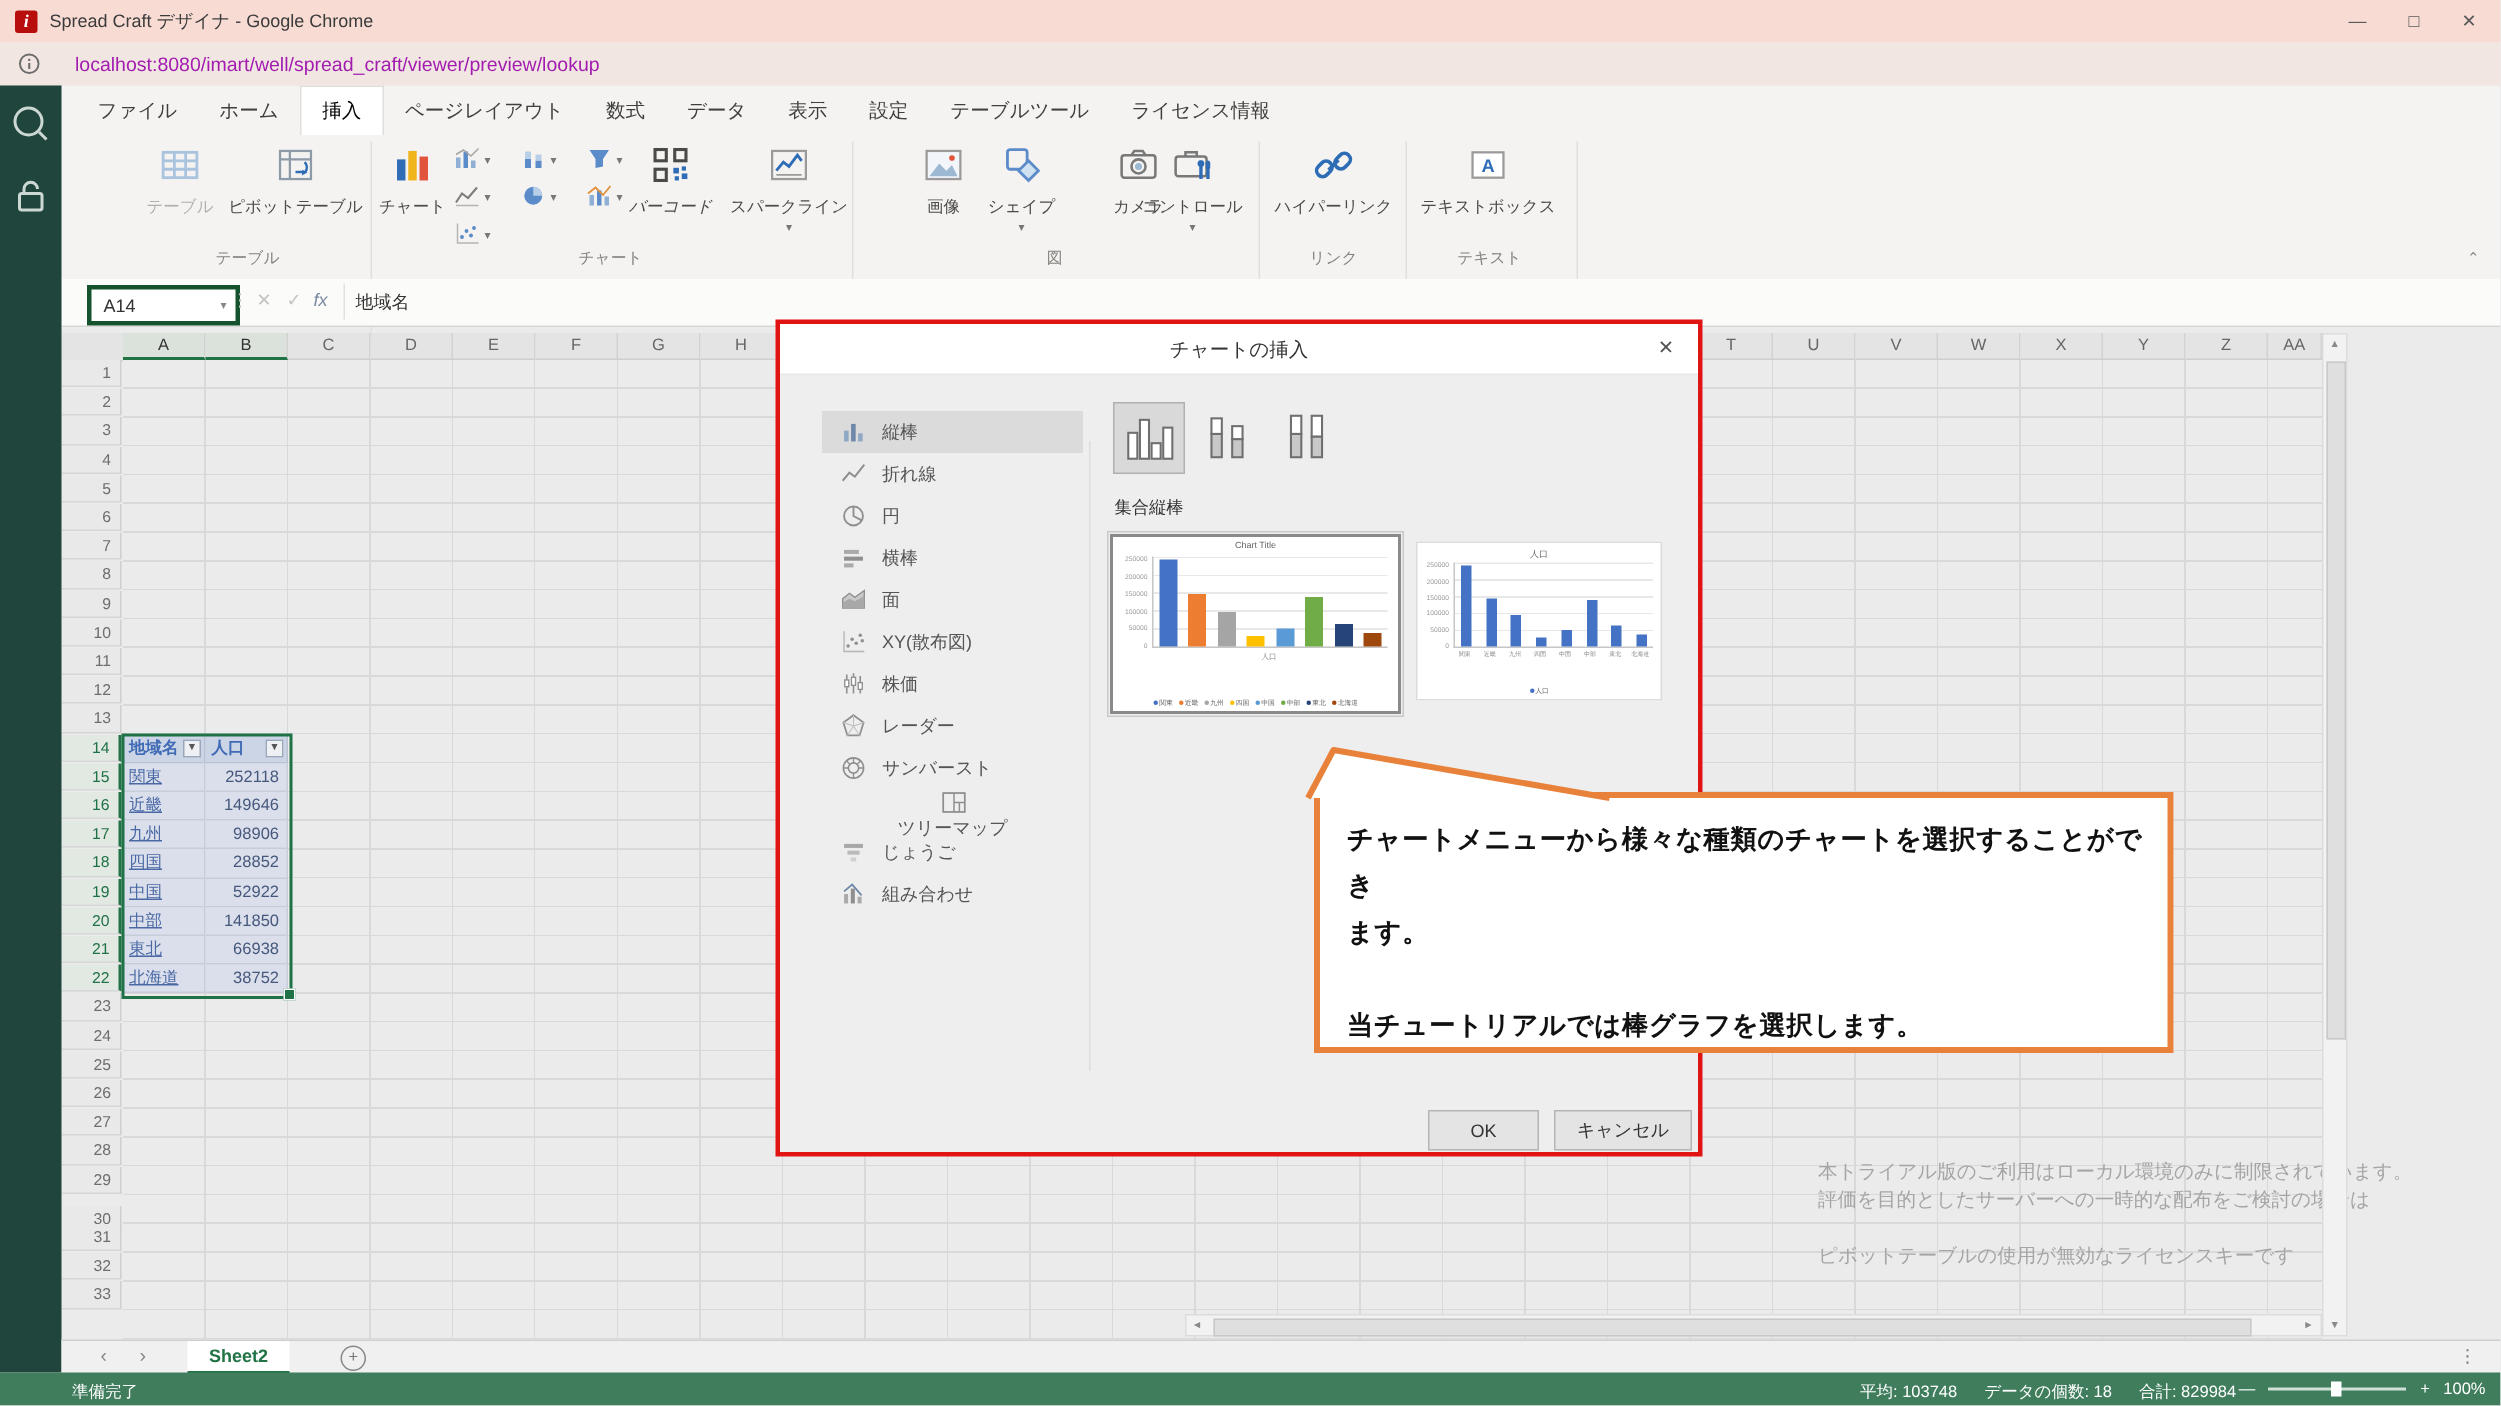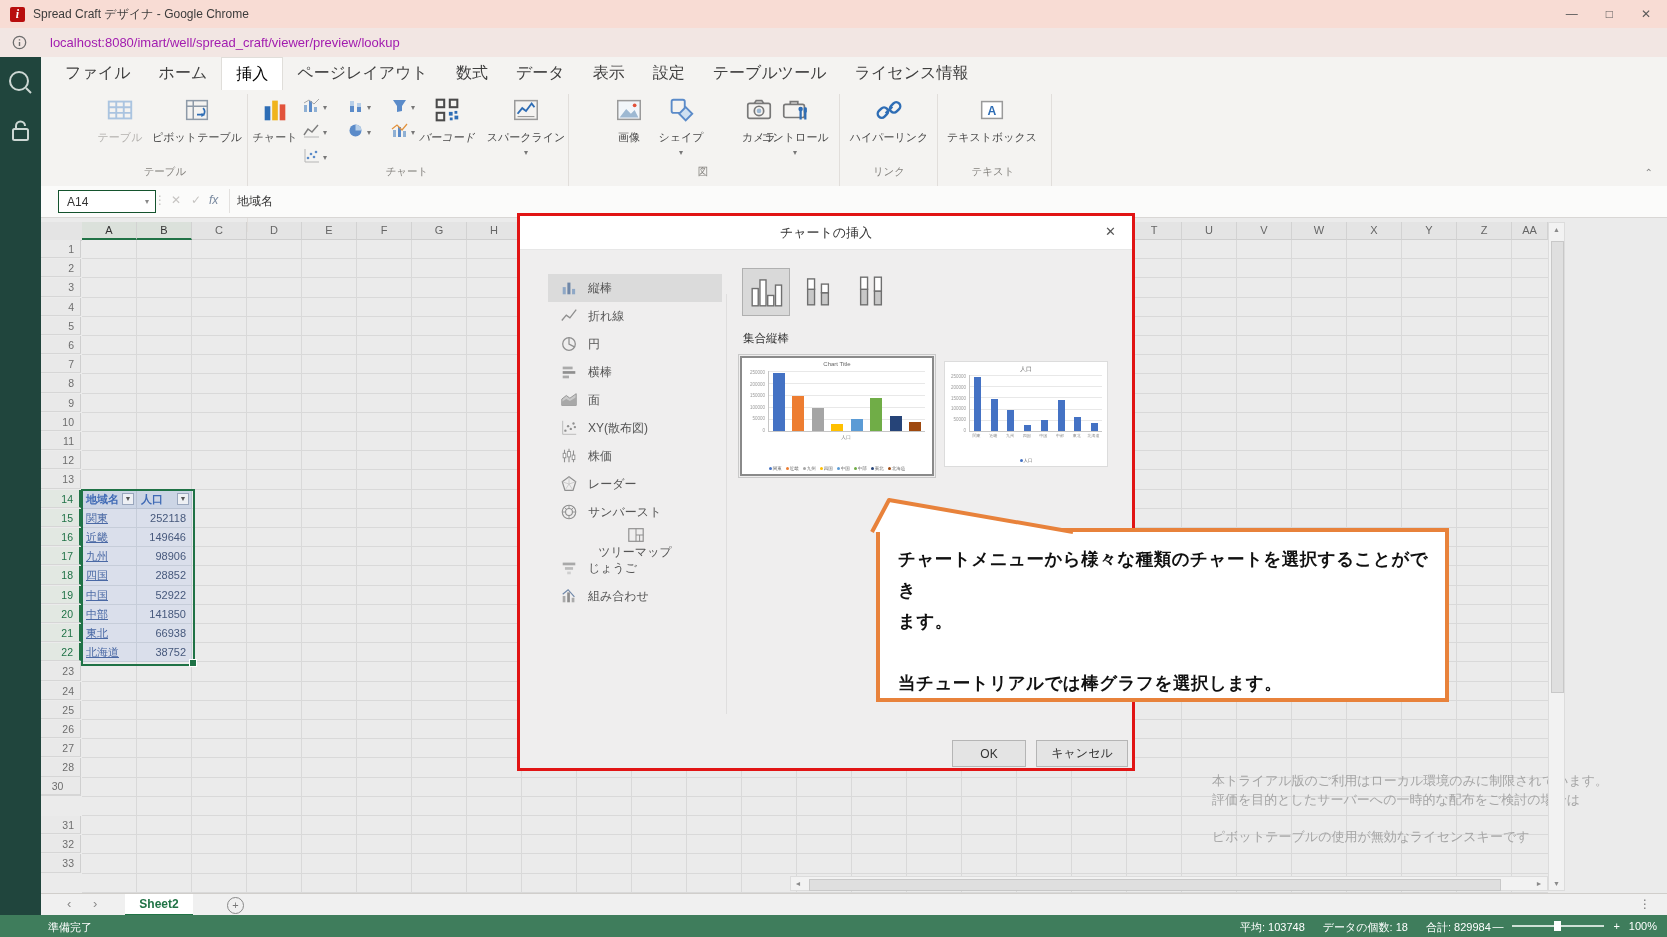--- a/index.html
+++ b/index.html
@@ -14,38 +14,38 @@
   .apptitle{font-size:12px;color:#3b3b3b}
   .wctl{position:absolute;right:6px;top:0;height:28px;display:flex;align-items:center;gap:28px;color:#5a5a5a;font-size:12px;padding-right:10px}
   .urlbar{left:0;top:28px;width:1667px;height:29px;background:#f2e6e3;border-bottom:1px solid #e4d8d5;display:flex;align-items:center}
   .urltext{font-size:13px;color:#a21caf;margin-left:23px}
   
   .sidebar{left:0;top:57px;width:41px;height:858px;background:#20453d;z-index:4}
   .sbicon{position:absolute;left:7px;width:27px;height:27px}
   
   .ribbon{left:41px;top:57px;width:1626px;height:129px;background:#f4f3f1;border-bottom:1px solid #dcdad7;z-index:1}
   .rtabs{position:absolute;left:10px;top:0;height:33px;display:flex;align-items:stretch}
-  .rtab{padding:12px 14px;display:flex;align-items:center;font-size:16px;color:#3f3f3f;cursor:default}
+  .rtab{padding:12px 14px;display:flex;align-items:center;font-size:13px;color:#3f3f3f;cursor:default}
   .rtab.active{background:#fff;border:1px solid #e0deda;border-bottom:none;color:#000}
   .rsep{position:absolute;top:37px;height:140px;width:1px;background:#e1dedb}
   .rsep{height:138px}
   .rbtn{position:absolute;top:36px;height:70px;text-align:center;color:#4a4a4a;font-size:11px;cursor:default}
   .rbtn .ric{display:block;height:34px;margin:2px auto 0}
   .rbtn .ric svg{width:30px;height:30px}
   .rbtn .rlb{display:block;margin-top:1px;white-space:nowrap}
   .rbtn.disabled .rlb{color:#b3b1ae}
   .dd::after{content:"▾";font-size:8px;color:#777;line-height:8px}
   .rbtn .dd{display:block;margin-top:0px}
   .rgl{position:absolute;top:108px;font-size:10.5px;color:#84827e;text-align:center;width:120px;margin-left:-60px}
   .gitem{position:absolute;display:flex;align-items:center;gap:3px}
   .gitem svg{width:17px;height:15px}
   .collapse{position:absolute;right:14px;top:110px;color:#888;font-size:10px}
   
   .fbar{left:41px;top:186px;width:1626px;height:31px;background:#fbfbfa;border-bottom:1px solid #d9d7d5;z-index:1}
-  .namebox{position:absolute;left:17px;top:4px;width:88px;height:21px;background:#fff;border:1px solid #14532d;
+  .namebox{position:absolute;left:17px;top:4px;width:88px;height:21px;background:#fff;border:3px solid #14532d;
            font-size:12px;color:#333;display:flex;align-items:center;padding-left:8px}
   .namebox .nb-caret{margin-left:auto;margin-right:6px;font-size:8px;color:#888}
   .fdots{position:absolute;left:113px;top:7px;color:#c2c0be;font-size:12px}
   .ficn{position:absolute;top:7px;font-size:12px;color:#c6c4c2}
   .ffx{position:absolute;top:7px;font-size:12px;color:#7a8aa0;font-style:italic}
   .fval{position:absolute;left:196px;top:7px;font-size:12px;color:#333}
   .fdiv{position:absolute;left:188px;top:3px;width:1px;height:24px;background:#e3e1df}
   
   .corner{left:41px;top:222px;width:41px;height:18px;background:#e4e4e4;border-right:1px solid #cfcfcf;border-bottom:1px solid #cfcfcf}
   .ch{position:absolute;top:222px;height:17px;background:#e4e4e4;border-right:1px solid #d2d2d2;border-bottom:1px solid #cfcfcf;
@@ -422,21 +422,21 @@
     <div class="rh abs selrow" style="top: 604.8px; height: 18.2px; line-height: 18.2px;">20</div>
     <div class="rh abs selrow" style="top: 624px; height: 18.2px; line-height: 18.2px;">21</div>
     <div class="rh abs selrow" style="top: 643.2px; height: 18.2px; line-height: 18.2px;">22</div>
     <div class="rh abs" style="top: 662.4px; height: 18.2px; line-height: 18.2px;">23</div>
     <div class="rh abs" style="top: 681.6px; height: 18.2px; line-height: 18.2px;">24</div>
     <div class="rh abs" style="top: 700.8px; height: 18.2px; line-height: 18.2px;">25</div>
     <div class="rh abs" style="top: 720px; height: 18.2px; line-height: 18.2px;">26</div>
     <div class="rh abs" style="top: 739.2px; height: 18.2px; line-height: 18.2px;">27</div>
     <div class="rh abs" style="top: 758.4px; height: 18.2px; line-height: 18.2px;">28</div>
     <div class="rh abs" style="top: 777.6px; height: 18.2px; line-height: 18.2px;">29</div>
-    <div class="rh abs" style="top: 777px; height: 18.2px; line-height: 18.2px; text-align: center;">30</div>
+    <div class="rh abs" style="top: 804px; height: 18.2px; line-height: 18.2px;">30</div>
     <div class="rh abs" style="top: 816px; height: 18.2px; line-height: 18.2px;">31</div>
     <div class="rh abs" style="top: 835.2px; height: 18.2px; line-height: 18.2px;">32</div>
     <div class="rh abs" style="top: 854.4px; height: 18.2px; line-height: 18.2px;">33</div>
     <div class="rh abs" style="top: 905px; height: 18.2px; line-height: 18.2px;">34</div>
   </div>
 <div class="abs grid"></div>
 <div id="sheet-table">
     <div class="tcell abs thead" style="left: 82px; width: 55px; top: 489.6px; height: 19.2px;">地域名<span class="filterbtn">▼</span></div>
     <div class="tcell abs thead" style="left: 137px; width: 55px; top: 489.6px; height: 19.2px;">人口<span class="filterbtn">▼</span></div>
     <div class="tcell abs tname" style="left: 82px; width: 55px; top: 508.8px; height: 19.2px;">関東</div>

